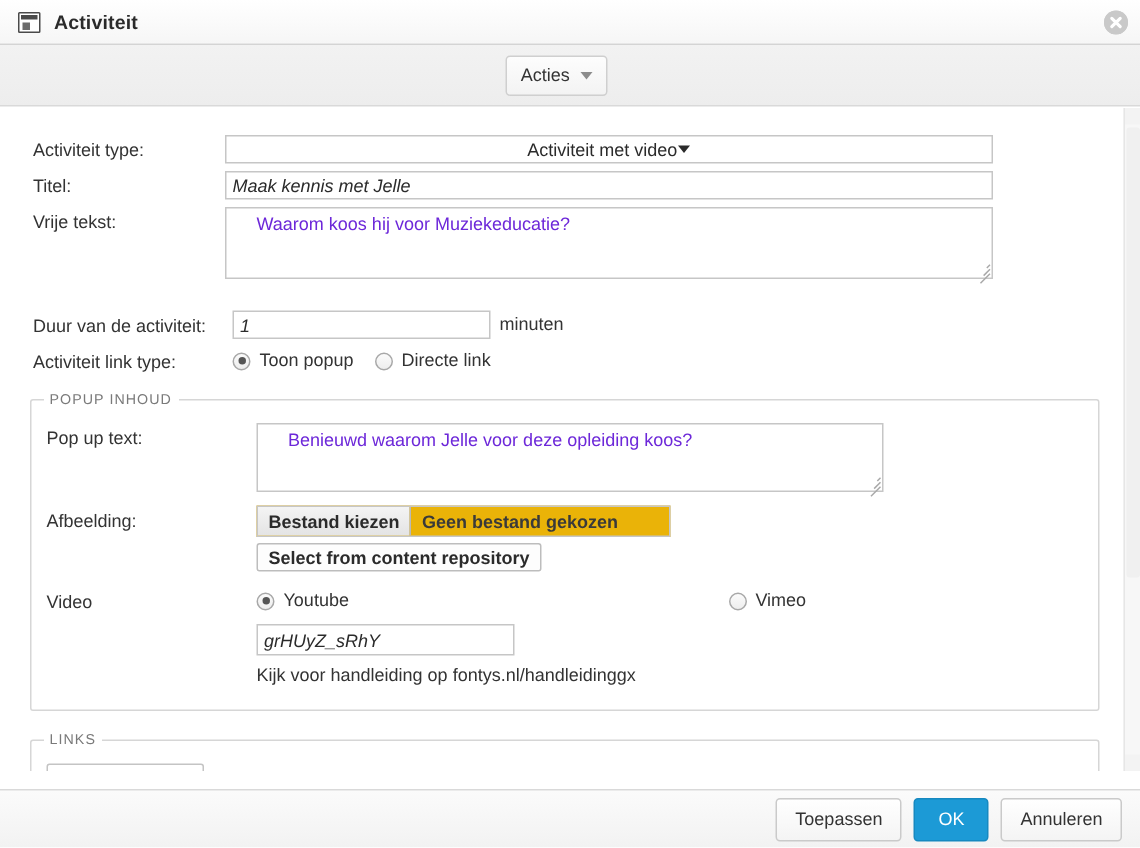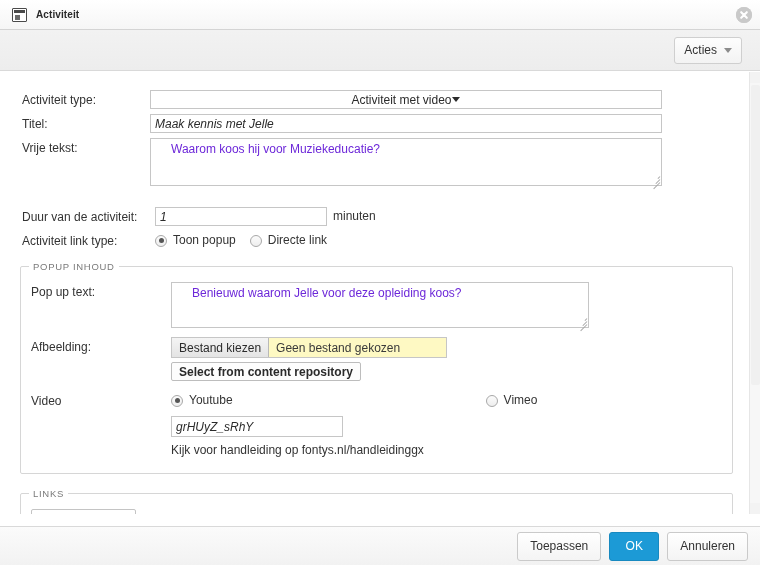--- a/index.html
+++ b/index.html
@@ -49,21 +49,21 @@
   .win-icon::after {
     content: "";
     position: absolute;
     left: 2px;
     top: 6px;
     width: 5px;
     height: 5px;
     background: #6b6b6b;
   }
   .title-text {
-    font-size: 10px;
+    font-size: 13px;
     font-weight: bold;
     color: #2b2b2b;
     letter-spacing: 0.1px;
   }
   .close-btn {
     position: absolute;
     right: 8px;
     top: 7px;
     width: 16px;
     height: 16px;
@@ -73,21 +73,21 @@
   }
   .close-btn svg { display: block; }
 
   
   .toolbar {
     height: 41px;
     background: linear-gradient(to bottom, #f2f2f2 0%, #ededed 100%);
     border-bottom: 1px solid #d9d9d9;
     display: flex;
     align-items: center;
-    justify-content: flex-end;
+    justify-content: center;
     padding-right: 18px;
     box-sizing: border-box;
     position: relative;
   }
   .acties-btn {
     height: 27px;
     min-width: 60px;
     background: linear-gradient(to bottom, #fdfdfd 0%, #f3f3f3 100%);
     border: 1px solid #cfcfcf;
     border-radius: 3px;
@@ -289,23 +289,24 @@
   }
   fieldset.box .row { padding-left: 10px; }
   fieldset.box .lbl { width: 140px; flex: 0 0 140px; }
 
   
   .file-input {
     display: inline-flex;
     align-items: stretch;
     height: 21px;
     border: 1px solid #c6c6c6;
-    background: #fef9c3;
+    background: #eab308;
     box-sizing: border-box;
     width: 276px;
+    font-weight: bold;
   }
   .file-btn {
     background: linear-gradient(to bottom,#f4f4f4 0%, #e4e4e4 100%);
     border-right: 1px solid #b9b9b9;
     padding: 0 7px;
     display: flex;
     align-items: center;
     font-size: 12px;
     color: #2b2b2b;
     cursor: pointer;

